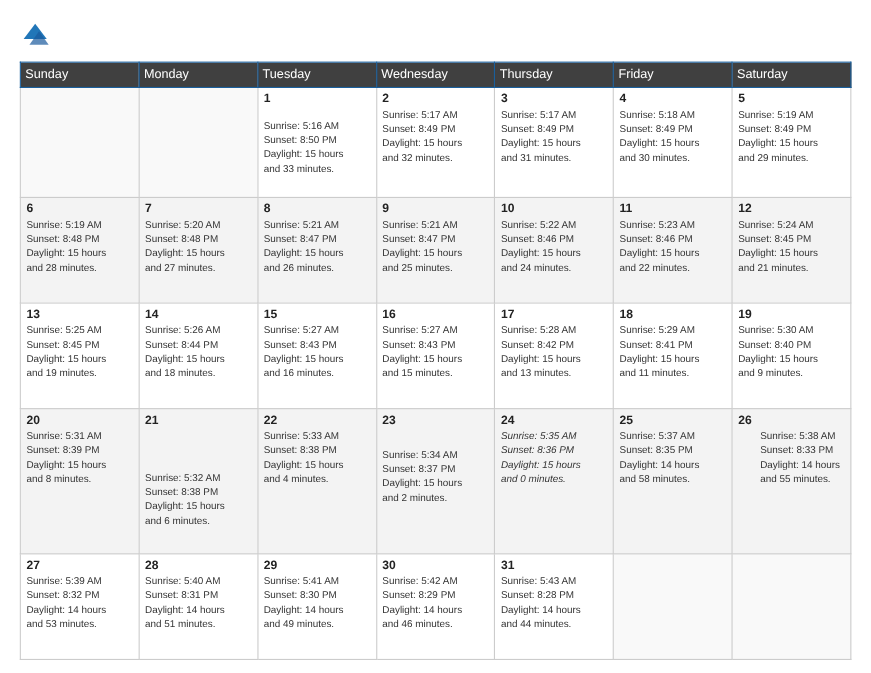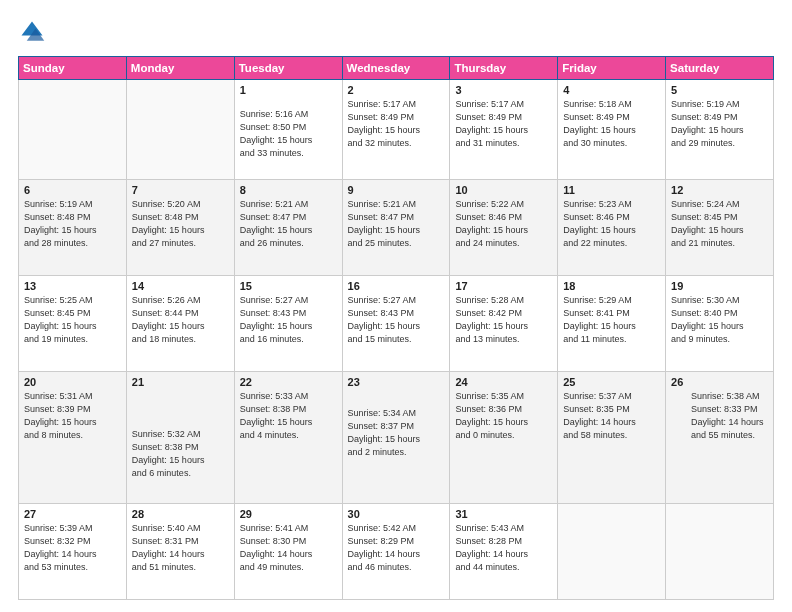--- a/index.html
+++ b/index.html
@@ -61,24 +61,24 @@
       color: #555;
     }
     .calendar {
       flex: 1;
       border: 1px solid #ccc;
       border-collapse: collapse;
       width: 100%;
       table-layout: fixed;
     }
     .calendar th {
-      background: #ec4899;
+      background: #404040;
       color: #fff;
       font-size: 11.5px;
-      font-weight: bold;
+      font-weight: normal;
       padding: 5px 4px;
       text-align: left;
       border: 1px solid #1a5f9c;
     }
     .calendar td {
       vertical-align: top;
       border: 1px solid #ccc;
       padding: 4px 5px;
       font-size: 9.5px;
       color: #333;
@@ -304,21 +304,21 @@
           </td>
           <td>
             <span class="day-num">23</span>
             <div class="day-info" style="white-space: pre-line; margin-top: 19px;">Sunrise: 5:34 AM
 Sunset: 8:37 PM
 Daylight: 15 hours
 and 2 minutes.</div>
           </td>
           <td>
             <span class="day-num">24</span>
-            <div class="day-info" style="white-space: pre-line;">Sunrise: 5:35 AM
+            <div class="day-info" style="white-space: pre-line; font-style: italic;">Sunrise: 5:35 AM
 Sunset: 8:36 PM
 Daylight: 15 hours
 and 0 minutes.</div>
           </td>
           <td>
             <span class="day-num">25</span>
             <div class="day-info" style="white-space: pre-line;">Sunrise: 5:37 AM
 Sunset: 8:35 PM
 Daylight: 14 hours
 and 58 minutes.</div>

